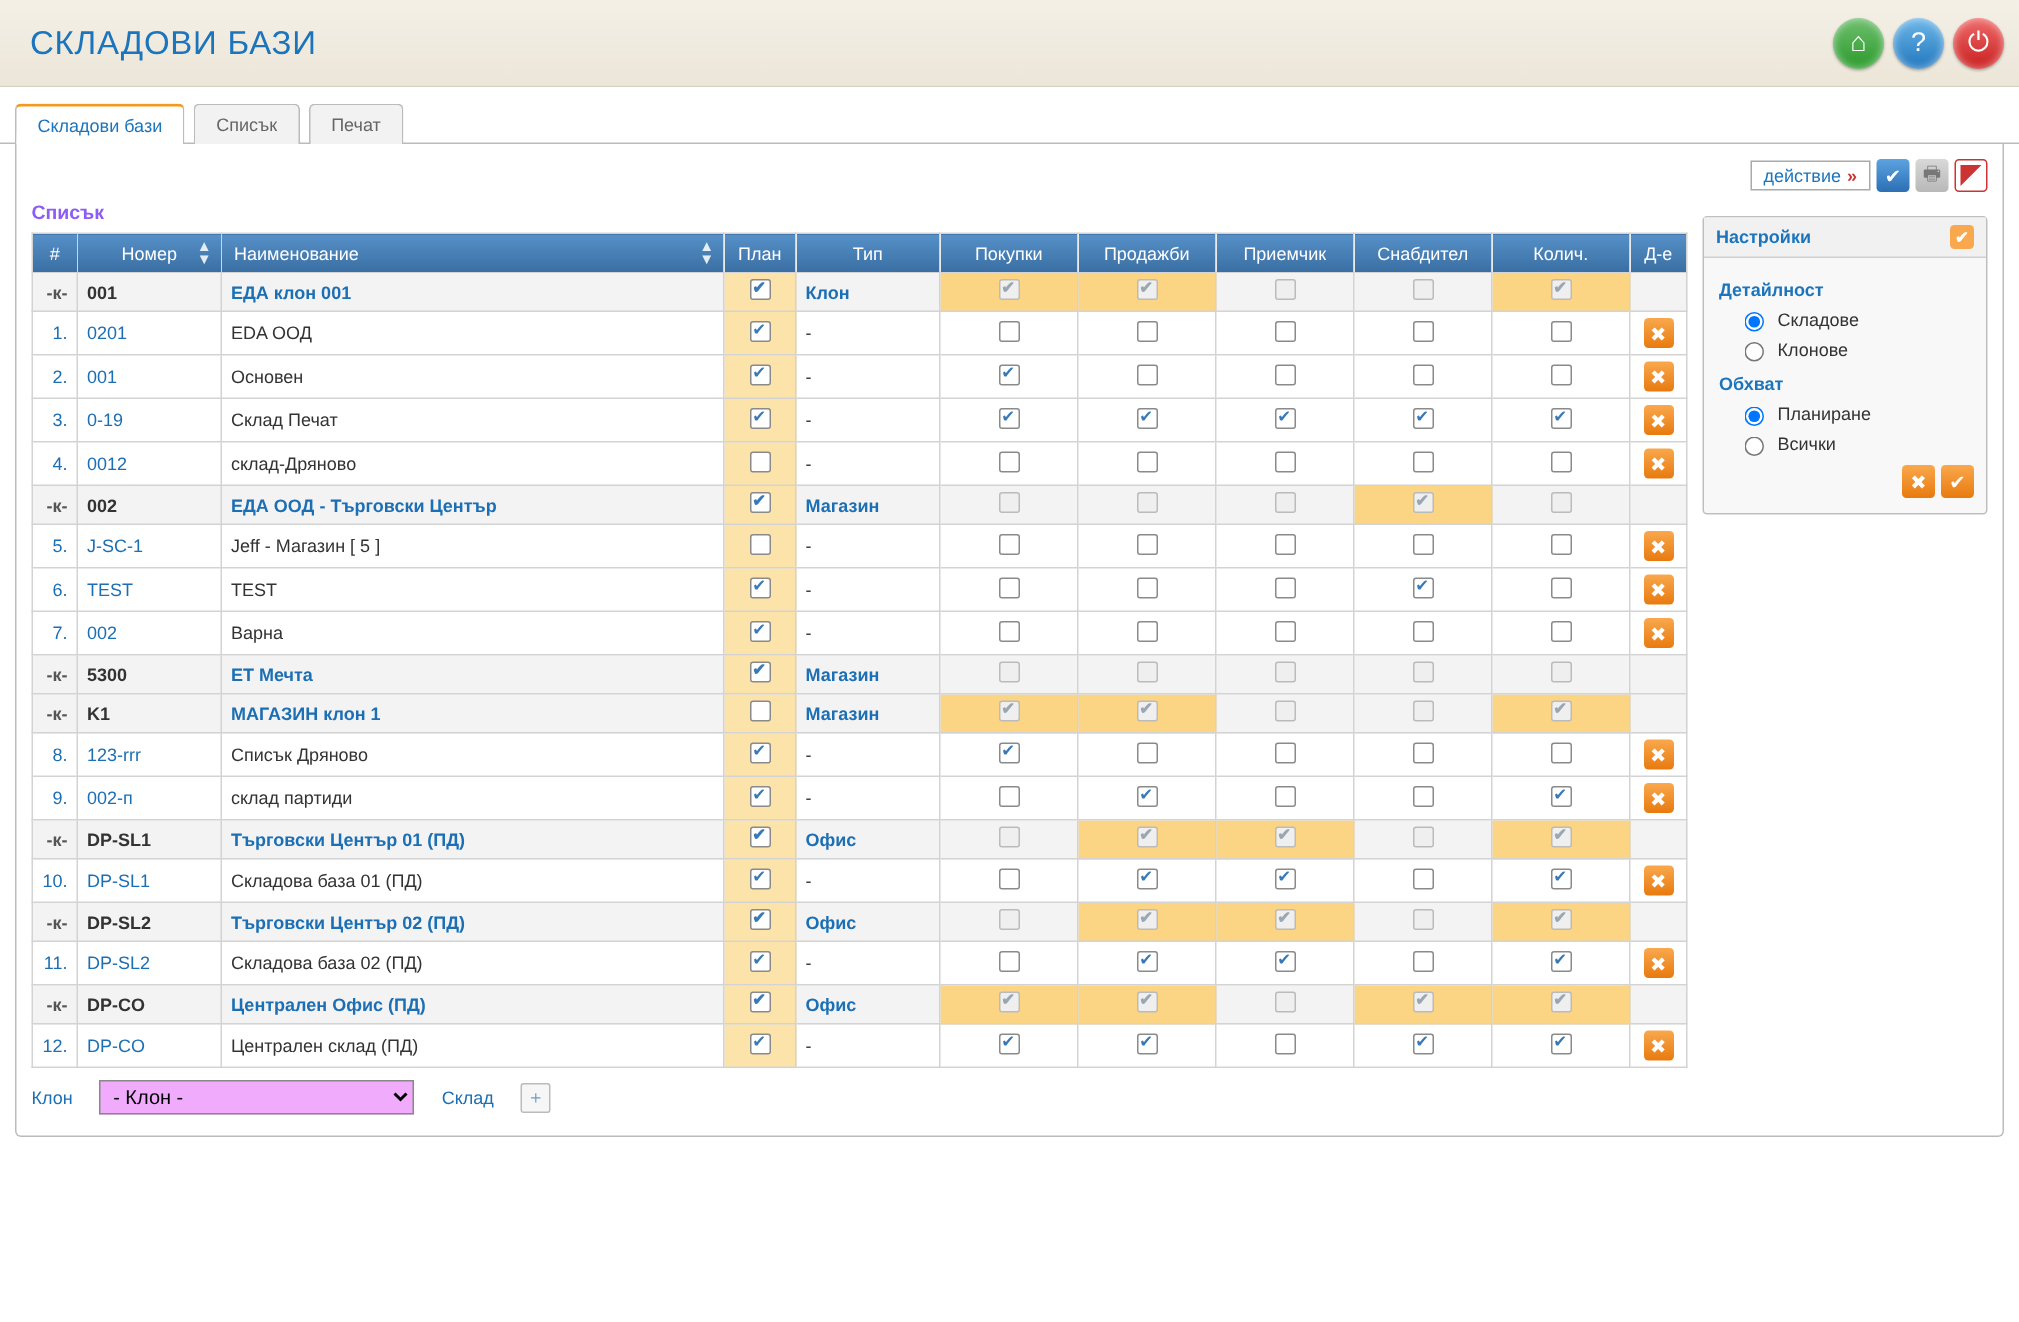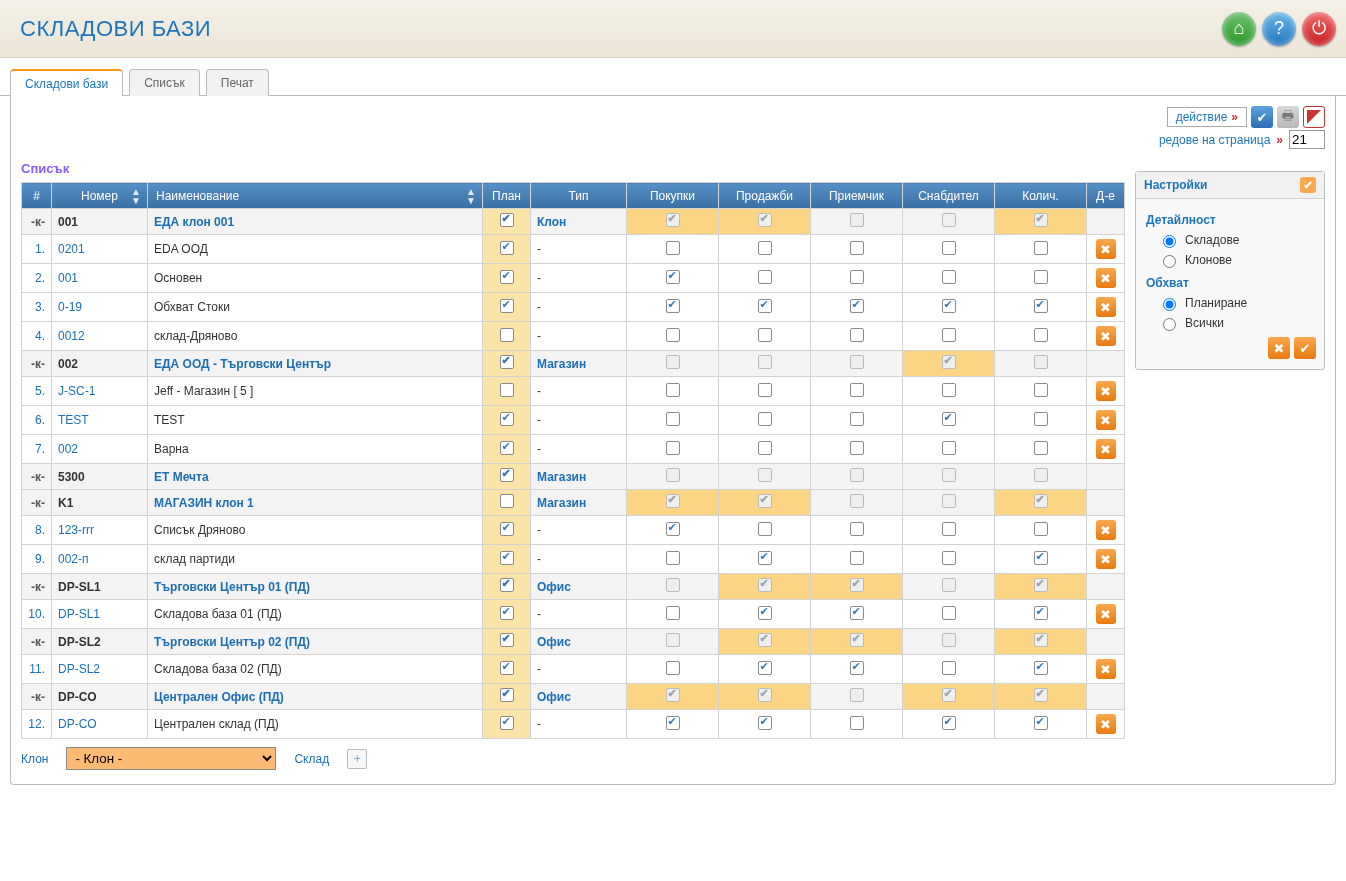--- a/index.html
+++ b/index.html
@@ -51,21 +51,21 @@
   td.plan-col{background:#fce3a9;}
   .cb{width:14px; height:14px; border:1px solid #8a8a8a; background:#fff; display:inline-block; position:relative; border-radius:2px;}
   .cb.chk{background:#fff;}
   .cb.chk::after{content:"✔"; position:absolute; left:1px; top:-2px; font-size:11px; color:#3a79b7;}
   .cb.dis{background:#efefef; border-color:#bbb;}
   .cb.dis.chk::after{color:#9aa7b3;}
   .hl{background:#fbd584;}
   .del-col{width:34px;}
   .form-row{display:flex; gap:18px; align-items:center; margin-top:8px;}
   .frm-lbl{color:#1c6fb4;}
-  .sel{border:1px solid #888; padding:2px 4px; background:#fdba74; min-width:210px;}
+  .sel{border:1px solid #888; padding:2px 4px; background:#f0abfc; min-width:210px;}
   .add-sq{width:20px; height:20px; border:1px solid #bbb; background:#f6f6f6; display:inline-flex; align-items:center; justify-content:center; color:#6a9ad1; cursor:pointer; border-radius:2px;}
   .side-check{width:16px;height:16px;background:#f9a84d;border-radius:3px;display:inline-flex;align-items:center;justify-content:center;color:#fff;font-size:11px;}
 </style>
 </head>
 <body>
 
 <div class="header-bar">
   <div class="page-title">СКЛАДОВИ БАЗИ</div>
   <div class="top-btns">
     <div class="circle-btn home-btn">⌂</div>
@@ -83,25 +83,20 @@
 <div class="content-frame">
   <div class="toolbar-row">
     <span class="action-dd">
       <span>действие</span><span class="arr">»</span>
     </span>
     <span class="ico-sq ico-blue">✔</span>
     <span class="ico-sq ico-gray">🖶</span>
     <span class="ico-sq ico-red" style="background:linear-gradient(#fff,#fff); border:1px solid #c33;">
         <span style="display:block;width:0;height:0;border-left:14px solid #c33;border-bottom:14px solid transparent;"></span>
       </span>
-  </div>
-  <div class="rows-row">
-    <span>редове на страница</span>
-    <span class="arr">»</span>
-    <input class="rows-inp" value="21" style="">
   </div>
 
   <div class="body-cols">
     <div class="main-col">
       <div class="section-hd">Списък</div>
 
       <table class="grid">
         <colgroup>
           <col style="width:30px">
             <col style="width:96px">
@@ -166,21 +161,21 @@
               <td class="center"><span class="cb chk"></span></td>
               <td class="center"><span class="cb"></span></td>
               <td class="center"><span class="cb"></span></td>
               <td class="center"><span class="cb"></span></td>
               <td class="center"><span class="cb"></span></td>
               <td class="center del-col"><span class="ico-sq ico-orange" style="width:20px;height:20px;">✖</span></td>
             </tr>
             <tr class="">
               <td class="num">3.</td>
               <td><span class="link" style="">0-19</span></td>
-              <td><span class="">Обхват Стоки</span></td>
+              <td><span class="">Склад Печат</span></td>
               <td class="center plan-col"><span class="cb chk"></span></td>
               <td><span class="">-</span></td>
               <td class="center"><span class="cb chk"></span></td>
               <td class="center"><span class="cb chk"></span></td>
               <td class="center"><span class="cb chk"></span></td>
               <td class="center"><span class="cb chk"></span></td>
               <td class="center"><span class="cb chk"></span></td>
               <td class="center del-col"><span class="ico-sq ico-orange" style="width:20px;height:20px;">✖</span></td>
             </tr>
             <tr class="">

